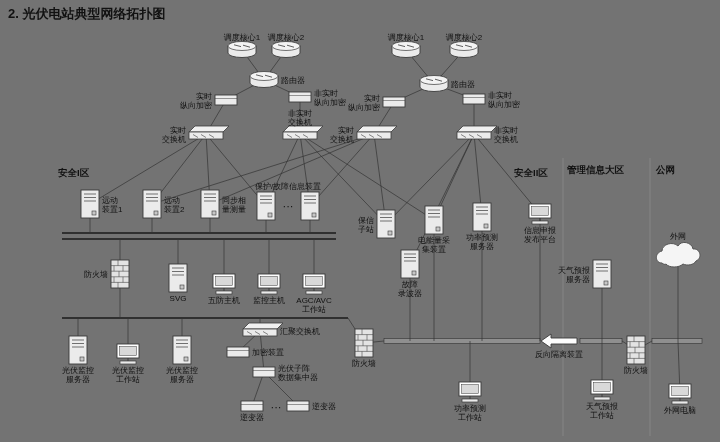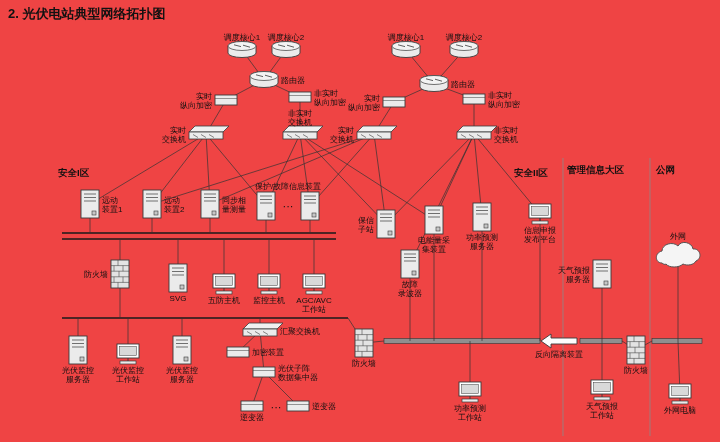--- a/index.html
+++ b/index.html
@@ -1,16 +1,16 @@
 <!DOCTYPE html>
 <html><head>
 <meta charset="utf-8">
 <style>
   html,body{margin:0;padding:0;background:#fff;}
-  .page{position:relative;width:720px;height:442px;background:#ef4444;overflow:hidden;
+  .page{position:relative;width:720px;height:442px;background:#737373;overflow:hidden;
         font-family:"Liberation Sans",sans-serif;}
   .title{position:absolute;left:8px;top:5px;font-size:13px;font-weight:bold;color:#111;}
   svg{position:absolute;left:0;top:0;}
   text{font-family:"Liberation Sans",sans-serif;}
 </style>
 </head>
 <body>
 
 <div class="page">
   <div class="title">2. 光伏电站典型网络拓扑图</div>

